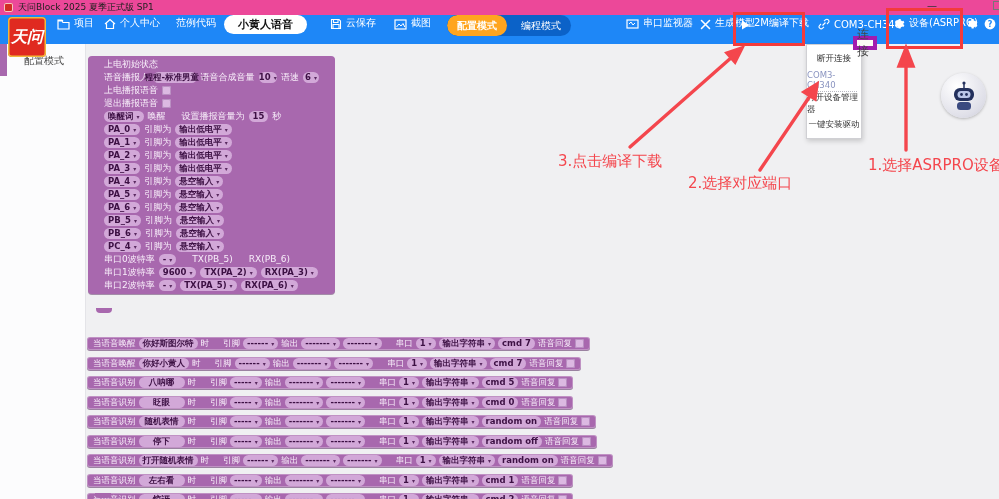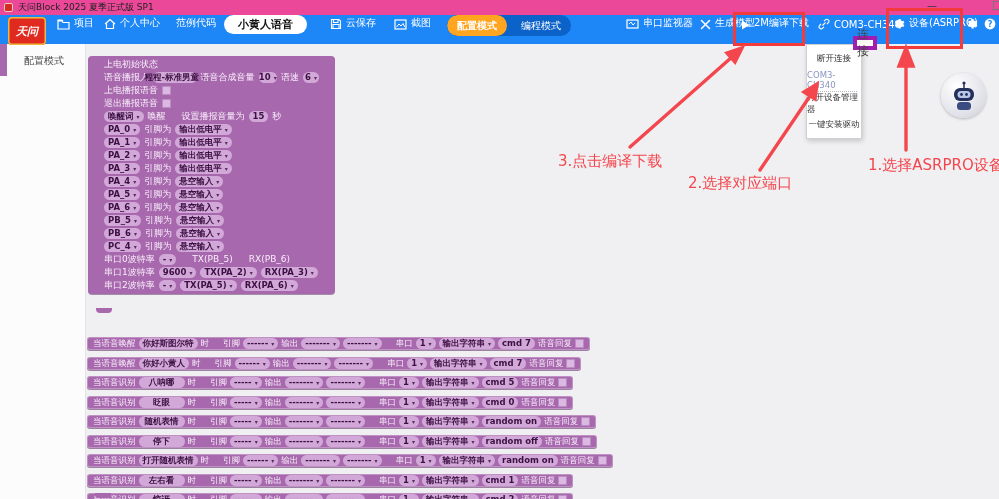--- a/index.html
+++ b/index.html
@@ -18,22 +18,22 @@
   .app-icon{width:9px;height:9px;background:#d22d26;border-radius:2px;margin:0 5px 0 4px;
             box-shadow:inset 0 0 0 1px #f6c4c0}
   .win-min{position:absolute;right:62px;top:0;font-size:10px;color:#333}
   .win-max{position:absolute;right:-3px;top:1px;width:9px;height:9px;border:1px solid #777}
 
   
   .toolbar{position:absolute;left:0;top:15px;width:999px;height:29px;background:var(--accent-blue);
            color:#fff;font-size:10px;z-index:10}
   .tb{position:absolute;top:0;height:15px;display:flex;align-items:flex-end;gap:4px;white-space:nowrap;cursor:pointer}
   .tb svg{display:block}
-  .logo{left:8px;width:38px;height:28px;top:2px;background:#e02a20;border-radius:4px;
-        color:#fff;font-weight:bold;font-style:italic;font-size:11px;display:flex;align-items:center;
+  .logo{left:8px;width:38px;height:40px;top:2px;background:#e02a20;border-radius:4px;
+        color:#fff;font-weight:bold;font-style:italic;font-size:16px;display:flex;align-items:center;
         justify-content:center;box-shadow:inset 0 0 0 1.5px #f0b93c}
   .pill-white{background:#fff;color:#111;border-radius:10px;height:19px;padding:0 14px;
               display:flex;align-items:center;font-weight:bold;font-size:11px}
   .mode-pill{background:var(--pill-blue);border-radius:11px;height:21px;display:flex;align-items:center;overflow:hidden}
   .mode-config{background:var(--mode-orange);border-radius:11px;height:21px;padding:0 10px;display:flex;align-items:center;font-weight:bold}
   .mode-prog{padding:0 10px;font-weight:normal}
 
   
   .workspace{position:absolute;left:0;top:44px;width:999px;height:455px;background:var(--canvas-gray);z-index:1}
   .sidebar{position:absolute;left:0;top:0;width:86px;height:455px;background:#fcfcfd;border-right:1px solid #e4e4e8}

